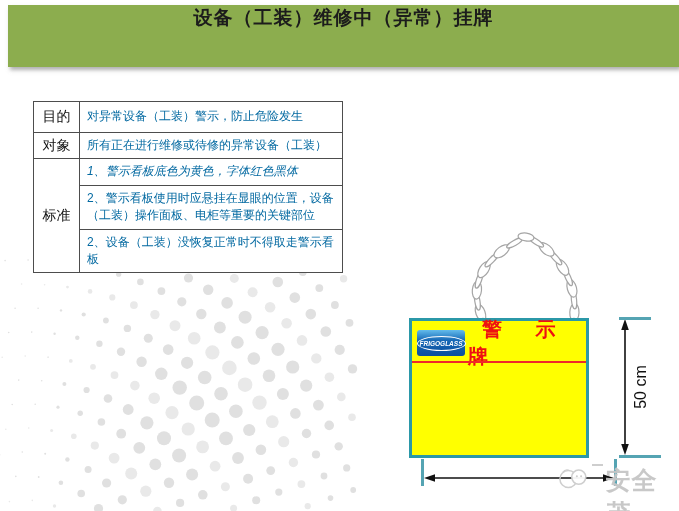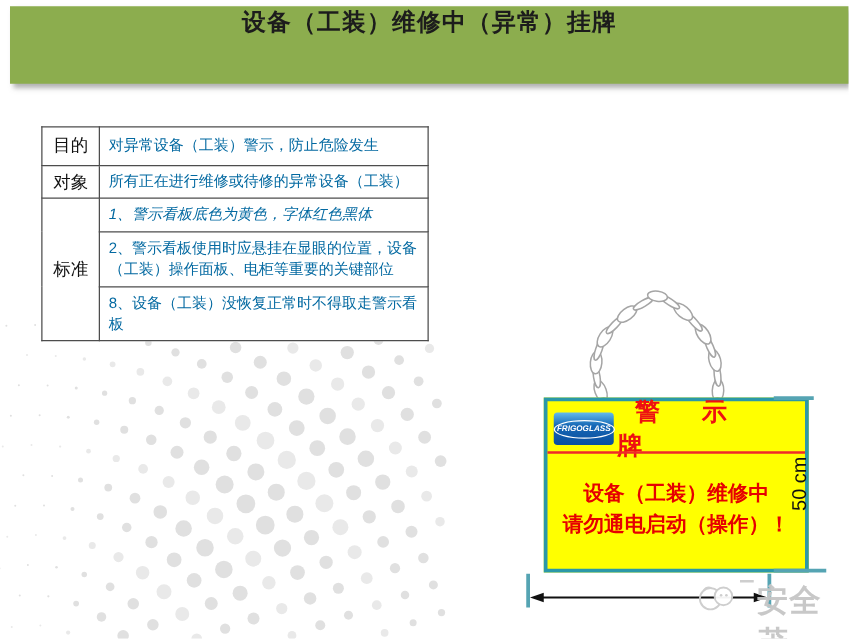--- a/index.html
+++ b/index.html
@@ -33,21 +33,21 @@
     width:46px; font-size:14px; font-weight:normal; color:#111; text-align:center; padding:2px;
   }
   table.spec-table td {
     font-size:12px; color:#0369a1; padding:4px 7px; line-height:1.45; text-align:left;
   }
   tr.row-h32 td { height:31px; } tr.row-h26 td { height:25px; }
   tr.row-h27 td { height:26px;font-style:italic; } tr.row-h38 td { height:37px; } tr.row-h34 td { height:33px; }
 
   
   .sign {
-    position:absolute; left:435px; top:318px; width:212px; height:140px;
+    position:absolute; left:409px; top:318px; width:180px; height:140px;
     background:#ffff00; border:3px solid #2b98a8;
   }
   .sign-logo {
     position:absolute; left:5px; top:9px; width:48px; height:26px;
     background:linear-gradient(180deg,#63bcec 0%, #1668b6 40%, #0a4e9e 100%);
     border-radius:3px; display:flex; align-items:center; justify-content:center;
   }
   .sign-logo .oval {
     border:1px solid #ffffff; border-radius:50%;
     font-size:6.5px; font-weight:bold; font-style:italic; color:#ffffff;
@@ -287,21 +287,21 @@
         <td>所有正在进行维修或待修的异常设备（工装）</td>
       </tr>
       <tr class="row-h27">
         <th rowspan="3">标准</th>
         <td>1、警示看板底色为黄色，字体红色黑体</td>
       </tr>
       <tr class="row-h38">
         <td>2、警示看板使用时应悬挂在显眼的位置，设备（工装）操作面板、电柜等重要的关键部位</td>
       </tr>
       <tr class="row-h34">
-        <td>8、设备（工装）没恢复正常时不得取走警示看板</td>
+        <td>2、设备（工装）没恢复正常时不得取走警示看板</td>
       </tr>
     </tbody>
   </table>
 
   <svg class="overlay-svg">
     <g id="chain-group">
         <ellipse cx="480.5" cy="312.9" rx="9" ry="4.6" transform="rotate(-110 480.5 312.9)" fill="#ffffff" stroke="#a5a5a5" stroke-width="1.2"></ellipse>
         <ellipse cx="477.4" cy="301.3" rx="9" ry="2.6" transform="rotate(-99 477.4 301.3)" fill="#ffffff" stroke="#a5a5a5" stroke-width="1.2"></ellipse>
         <ellipse cx="476.9" cy="290.1" rx="9" ry="4.6" transform="rotate(-85 476.9 290.1)" fill="#ffffff" stroke="#a5a5a5" stroke-width="1.2"></ellipse>
         <ellipse cx="479.1" cy="279.6" rx="9" ry="2.6" transform="rotate(-71 479.1 279.6)" fill="#ffffff" stroke="#a5a5a5" stroke-width="1.2"></ellipse>
@@ -334,24 +334,20 @@
       <polygon points="614,478 603,474.2 603,481.8" stroke="none"></polygon>
     </g>
   </svg>
 
   <div class="sign">
     <div class="sign-logo">
       <span class="oval">FRIGOGLASS</span>
     </div>
     <div class="sign-title">警 示 牌</div>
     <div class="sign-divider"></div>
-    <div class="sign-body">
-      <div>设备（工装）维修中</div>
-      <div>请勿通电启动（操作）！</div>
-    </div>
   </div>
 
   <div class="ext ext-50-top"></div>
   <div class="ext ext-50-bot"></div>
   <div class="ext ext-60-left"></div>
   <div class="ext ext-60-right"></div>
   <div class="dim-label dim-50">50 cm</div>
 
   <div class="watermark">
     <svg width="34" height="30" viewBox="0 0 34 30">

